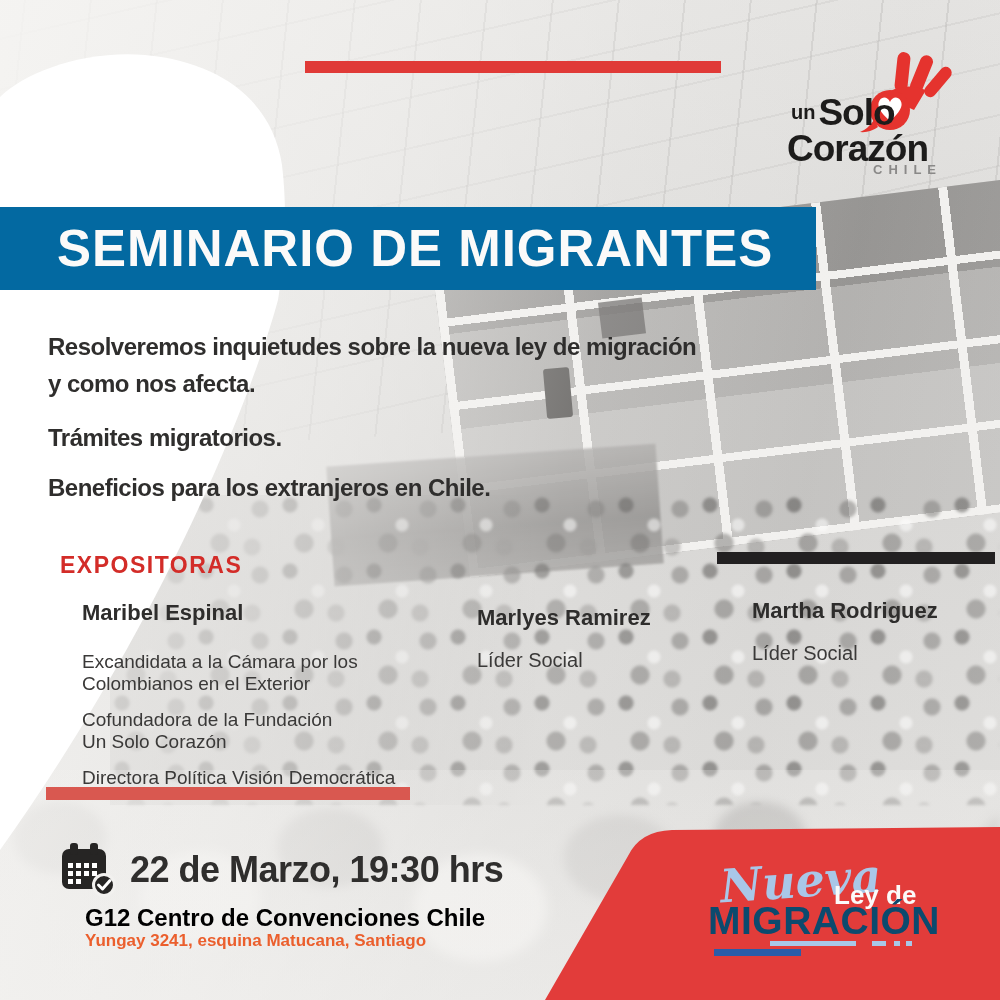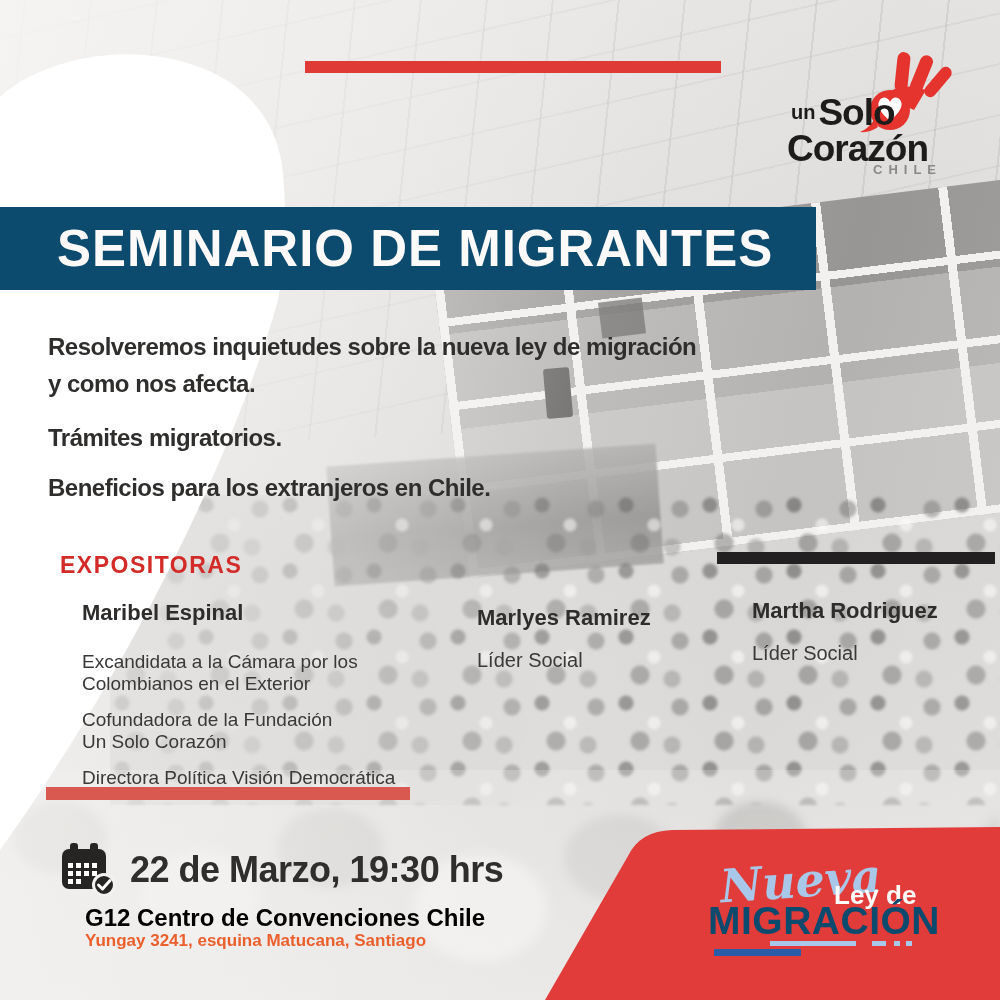--- a/index.html
+++ b/index.html
@@ -64,21 +64,21 @@
   .logo-row1{position:absolute;left:16px;top:46px;display:flex;align-items:center;}
   .logo-un{font-size:20px;font-weight:700;color:#1D1C1B;margin-right:3px;}
   .logo-solo{font-size:37px;font-weight:700;color:#1D1C1B;letter-spacing:-1px;line-height:1;}
   .logo-corazon{position:absolute;left:12px;top:82px;font-size:37px;font-weight:700;
     color:#1D1C1B;letter-spacing:-1px;line-height:1;}
   .logo-chile{position:absolute;left:98px;top:114px;font-size:13px;font-weight:700;
     color:#8A8988;letter-spacing:6px;}
   .logo-hand{position:absolute;left:85px;top:4px;width:100px;height:82px;}
 
   
-  .banner{left:0;top:207px;width:816px;height:83px;background:#0c4a6e;display:flex;align-items:center;}
+  .banner{left:0;top:207px;width:816px;height:83px;background:#0369a1;display:flex;align-items:center;}
   .banner h1{margin:0 0 0 57px;font-size:51px;font-weight:700;color:#FBFAF9;letter-spacing:1px;line-height:1;}
 
   
   .intro-line{left:48px;font-size:24px;font-weight:700;color:#2F2E2D;letter-spacing:-0.5px;line-height:1;}
   .il1{top:335px;} .il2{top:372px;} .il3{top:426px;} .il4{top:476px;}
 
   
   .expositoras{left:60px;top:552px;font-size:23px;font-weight:700;color:#D32C28;letter-spacing:1.5px;}
   .speaker-name{font-size:22px;font-weight:700;color:#2E2D2C;}
   .speaker-role{font-size:19px;font-weight:400;color:#3A3938;line-height:22px;}

